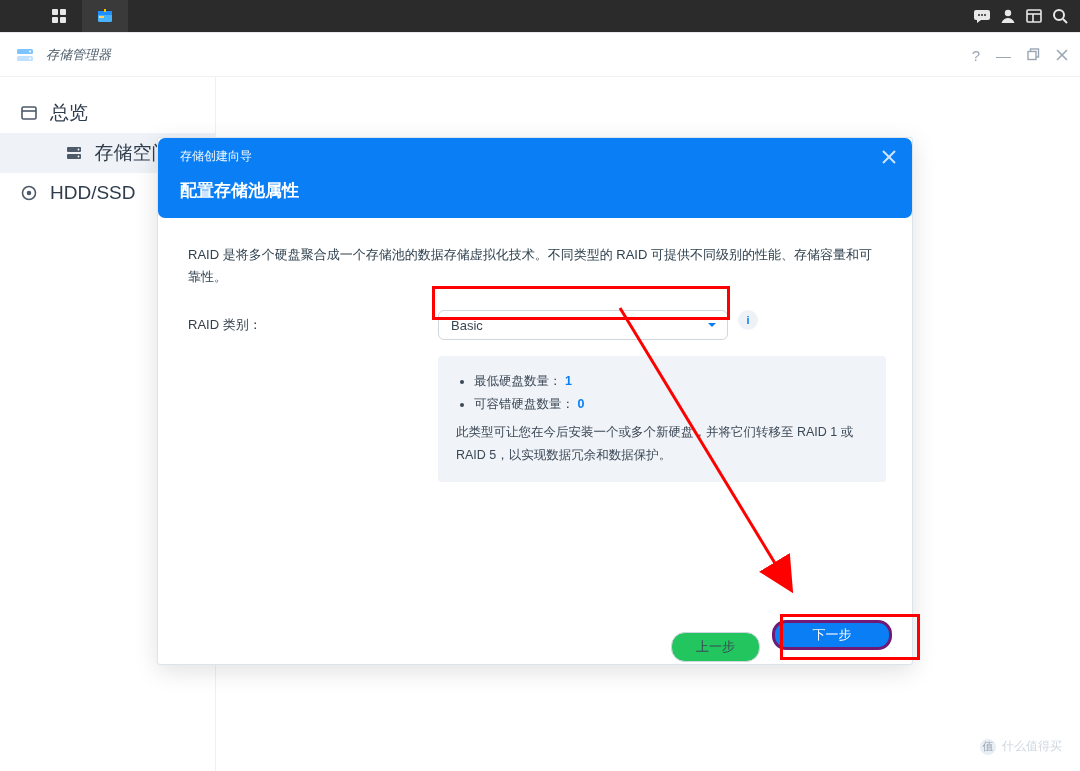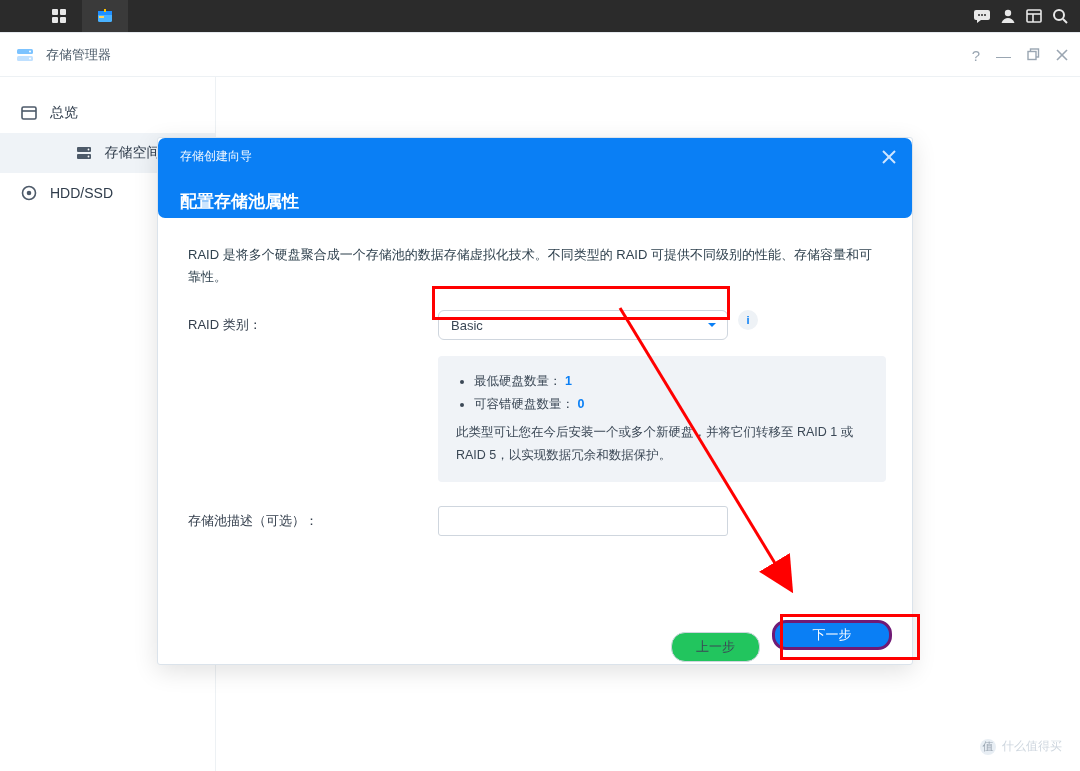--- a/index.html
+++ b/index.html
@@ -8,39 +8,39 @@
   
   .topbar { position:absolute; top:0; left:0; right:0; height:32px; background:#2b2b2b; display:flex; align-items:center; color:#eaeaea; }
   .topbar .left  { display:flex; gap:0; padding-left:36px; }
   .tb-btn { width:46px; height:32px; display:flex; align-items:center; justify-content:center; }
   .tb-btn.active { background:#3a3a3a; }
   .topbar .right { margin-left:auto; display:flex; gap:6px; padding-right:10px; }
 
   
   .app { position:absolute; top:32px; left:0; right:0; bottom:0; background:#fff; border-top:1px solid #e5e9ee; }
   .app-header { height:44px; display:flex; align-items:center; padding:0 14px; gap:10px; color:#4d5a69; border-bottom:1px solid #edf1f4; position:relative;}
-  .app-header .title { font-size:13px; color:#4a5a68;}
+  .app-header .title { font-size:13px; color:#4a5a68;font-style:italic;}
   .win-ctrls { position:absolute; right:12px; top:0; height:44px; display:flex; align-items:center; gap:16px; color:#9aa6b2; }
   .win-ctrls span { font-size:15px; }
 
   .app-body { position:absolute; top:44px; bottom:0; left:0; right:0; display:flex; }
 
   
   .sidebar { width:216px; border-right:1px solid #edf1f4; padding-top:16px; }
-  .side-item { height:40px; display:flex; align-items:center; gap:12px; padding-left:20px; font-size:14px; color:#2f3c4b; cursor:pointer; }
+  .side-item { height:40px; display:flex; align-items:center; gap:12px; padding-left:20px; font-size:19px; color:#2f3c4b; cursor:pointer; }
   .side-item.active { background:#eff3f7;justify-content:center; }
 
   
   .main { flex:1; position:relative; background:#fff; }
 
   
   .modal { position:absolute; left:157px; top:137px; width:756px; height:528px; background:#fff; border:1px solid #dbe3eb; border-radius:3px; box-shadow:0 6px 24px rgba(0,0,0,.12); overflow:hidden; }
   .modal-head { height:80px; background:#0a7ff5; color:#fff; padding:10px 18px 0 22px; position:relative;border-radius:7px; }
   .modal-head .wiz  { font-size:12px; opacity:.95; }
-  .modal-head .sect { font-size:17px; font-weight:600; margin-top:25px; }
+  .modal-head .sect { font-size:17px; font-weight:600; margin-top:14px; }
   .modal-close { position:absolute; top:12px; right:16px; cursor:pointer; }
   .modal-close svg { stroke:#cfe6ff; }
   .modal-body { padding:26px 30px 0 30px; color:#323c48; font-size:13px; }
   .desc { line-height:1.7; color:#30424f; }
   .row  { display:flex; align-items:flex-start; margin-top:22px; }
   .row-label { width:250px; color:#333e4c; padding-top:6px; }
   .select { position:relative; width:290px; height:30px; border:1px solid #cfd6de; border-radius:6px; padding:0 28px 0 12px; display:flex; align-items:center; font-size:13px; color:#3b4856; background:#fff; cursor:pointer;}
   .select .caret { position:absolute; right:8px; top:7px; }
   .hl-select { position:absolute; left:432px; top:286px; width:298px; height:34px; border:3px solid #ff0000; pointer-events:none; }
   .info-badge { width:20px; height:20px; border-radius:50%; background:#eef2f6; display:flex; align-items:center; justify-content:center; margin-left:10px; color:#0a7ff5; font-size:11px; font-weight:700; cursor:pointer;}
@@ -222,24 +222,20 @@
           <span class="v">1</span>
         </li>
         <li>
           <span>可容错硬盘数量：</span>
           <span class="v">0</span>
         </li>
       </ul>
       <div>此类型可让您在今后安装一个或多个新硬盘，并将它们转移至 RAID 1 或 RAID 5，以实现数据冗余和数据保护。</div>
     </div>
 
-    <div class="row gap">
-      <div class="row-label">存储池描述（可选）：</div>
-      <input class="text-input" value="" style="">
-    </div>
   </div>
 
   <div class="modal-footer">
     <div class="btn ghost">
         <span>上一步</span>
       </div>
     <div class="btn primary">
         <span>下一步</span>
       </div>
   </div>

